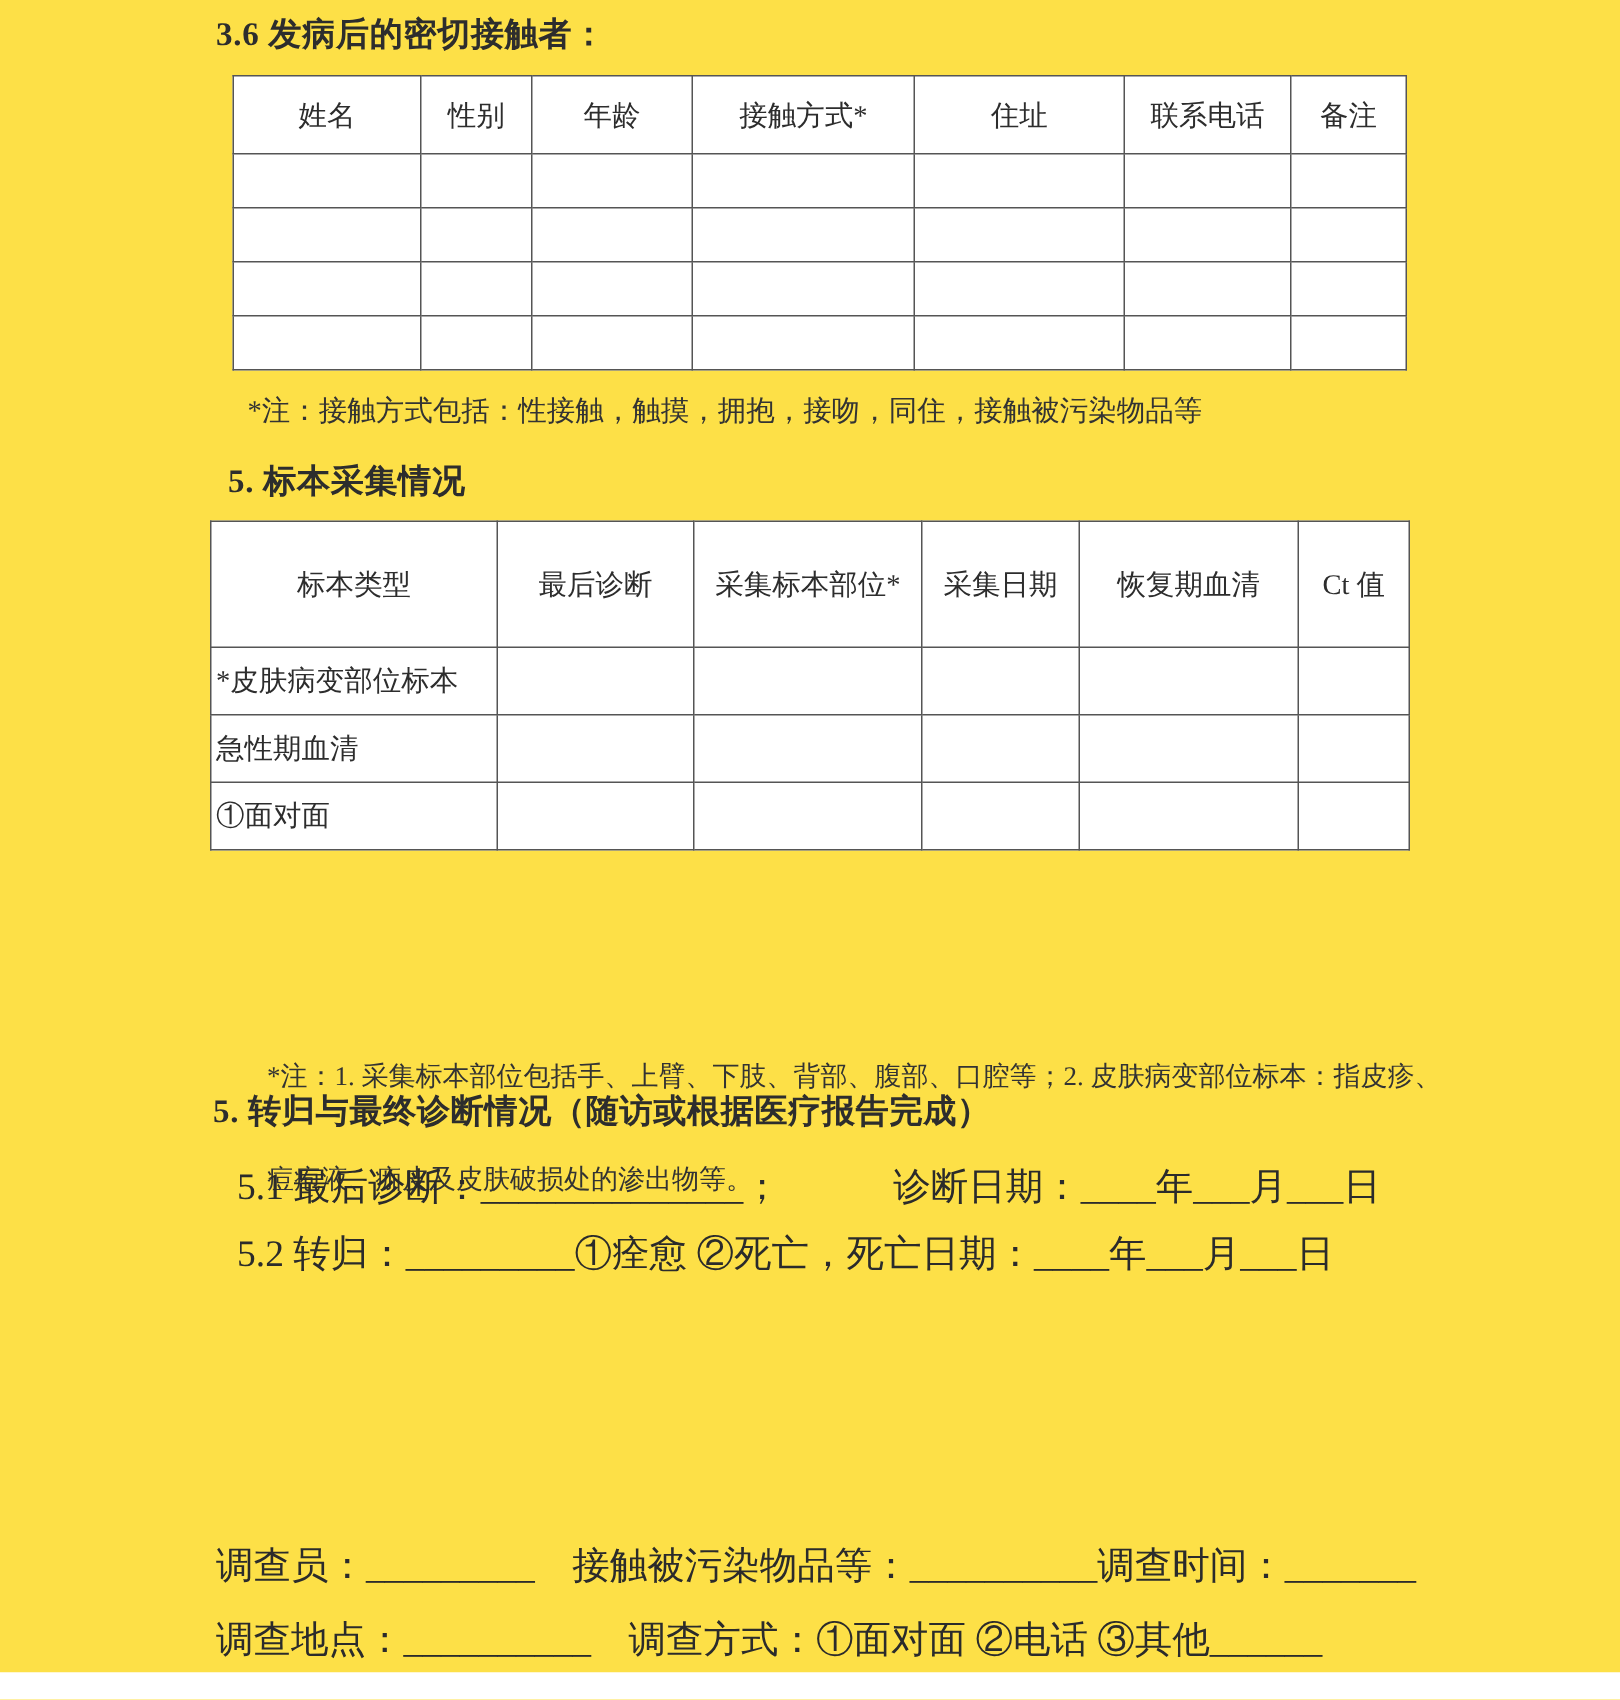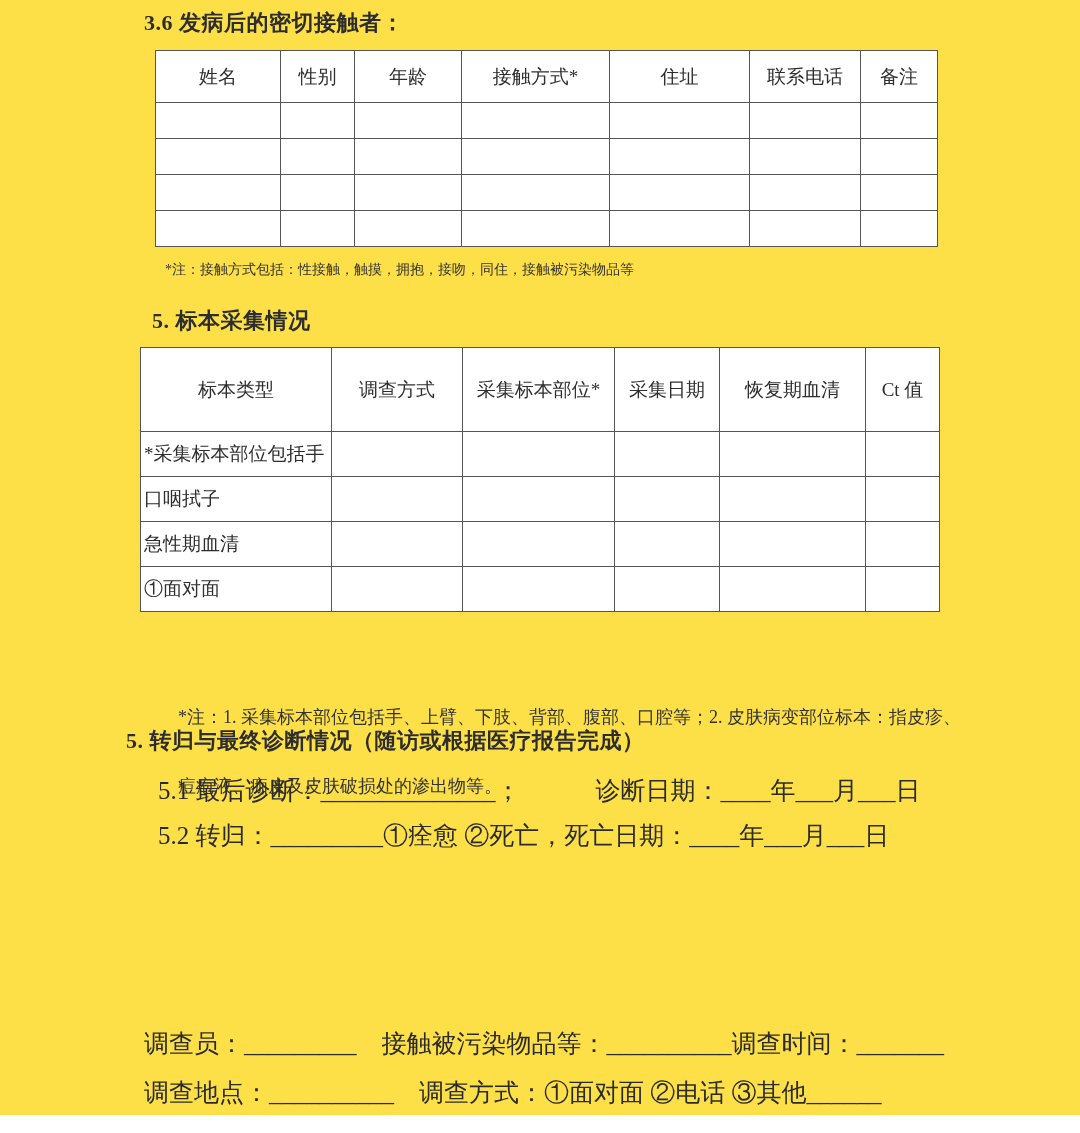--- a/index.html
+++ b/index.html
@@ -1,21 +1,21 @@
 <!DOCTYPE html>
 <html lang="zh"><head>
 <meta charset="utf-8">
 <style>
   html,body{margin:0;padding:0;background:#ffffff;}
   .page{
     position:relative;width:1080px;height:1115px;background:#fde047;
     font-family:"Liberation Serif","DejaVu Serif",serif;color:#2d2d2d;overflow:hidden;
   }
   .heading{position:absolute;font-size:22px;font-weight:bold;white-space:pre;letter-spacing:.5px;}
-  .note{position:absolute;font-size:14px;white-space:pre;color:#333;}
+  .note{position:absolute;font-size:19px;white-space:pre;color:#333;}
   .note .noteline{line-height:27px;white-space:pre;margin-left:42px;}
   .note2{font-size:18px;}
   .formline{position:absolute;font-size:25px;white-space:pre;color:#2b2b2b;}
   table.tbl{position:absolute;border-collapse:collapse;table-layout:fixed;background:#fff;}
   .tbl th,.tbl td{border:1px solid #555;padding:0;font-weight:normal;font-size:19px;text-align:center;vertical-align:middle;color:#2d2d2d;}
   .t1 thead tr{height:52px;}
   .t1 tbody tr{height:36px;}
   .t2 thead tr{height:84px;margin-left:28px;}
   .t2 tbody tr{height:45px;}
   .t2 td.rowlabel{text-align:left;padding-left:3px;white-space:nowrap;}
@@ -97,38 +97,30 @@
       <col style="width:191px">
         <col style="width:131px">
         <col style="width:152px">
       <col style="width:105px">
         <col style="width:146px">
         <col style="width:74px">
     </colgroup>
   <thead>
         <tr>
           <th>标本类型</th>
-          <th>调查方式</th>
+          <th>最后诊断</th>
           <th>采集标本部位*</th>
           <th>采集日期</th>
           <th>恢复期血清</th>
           <th>Ct 值</th>
         </tr>
       </thead>
       <tbody>
         <tr>
-          <td class="rowlabel">*采集标本部位包括手</td>
-          <td></td>
-          <td></td>
-          <td></td>
-          <td></td>
-          <td></td>
-        </tr>
-        <tr>
-          <td class="rowlabel">口咽拭子</td>
+          <td class="rowlabel">*皮肤病变部位标本</td>
           <td></td>
           <td></td>
           <td></td>
           <td></td>
           <td></td>
         </tr>
         <tr>
           <td class="rowlabel">急性期血清</td>
           <td></td>
           <td></td>
@@ -145,21 +137,21 @@
           <td></td>
         </tr>
       </tbody>
     </table>
 
   <div class="note note2" style="left:136px;top:662px">
     <div class="noteline">*注：1. 采集标本部位包括手、上臂、下肢、背部、腹部、口腔等；2. 皮肤病变部位标本：指皮疹、</div>
     <div class="noteline">痘疱液、痂皮及皮肤破损处的渗出物等。</div>
   </div>
 
-  <div class="heading" style="left:126px;top:726px">5. 转归与最终诊断情况（随访或根据医疗报告完成）</div>
+  <div class="heading" style="left:142px;top:726px">5. 转归与最终诊断情况（随访或根据医疗报告完成）</div>
 
   <div class="formline" style="left:158px;top:774px">5.1 最后诊断：______________；　　　诊断日期：____年___月___日</div>
 
   <div class="formline" style="left:158px;top:819px">5.2 转归：_________①痊愈 ②死亡，死亡日期：____年___月___日</div>
 
   <div class="formline" style="left:144px;top:1027px">调查员：_________　接触被污染物品等：__________调查时间：_______</div>
 
   <div class="formline" style="left:144px;top:1076px">调查地点：__________　调查方式：①面对面 ②电话 ③其他______</div>
 
 </div>

